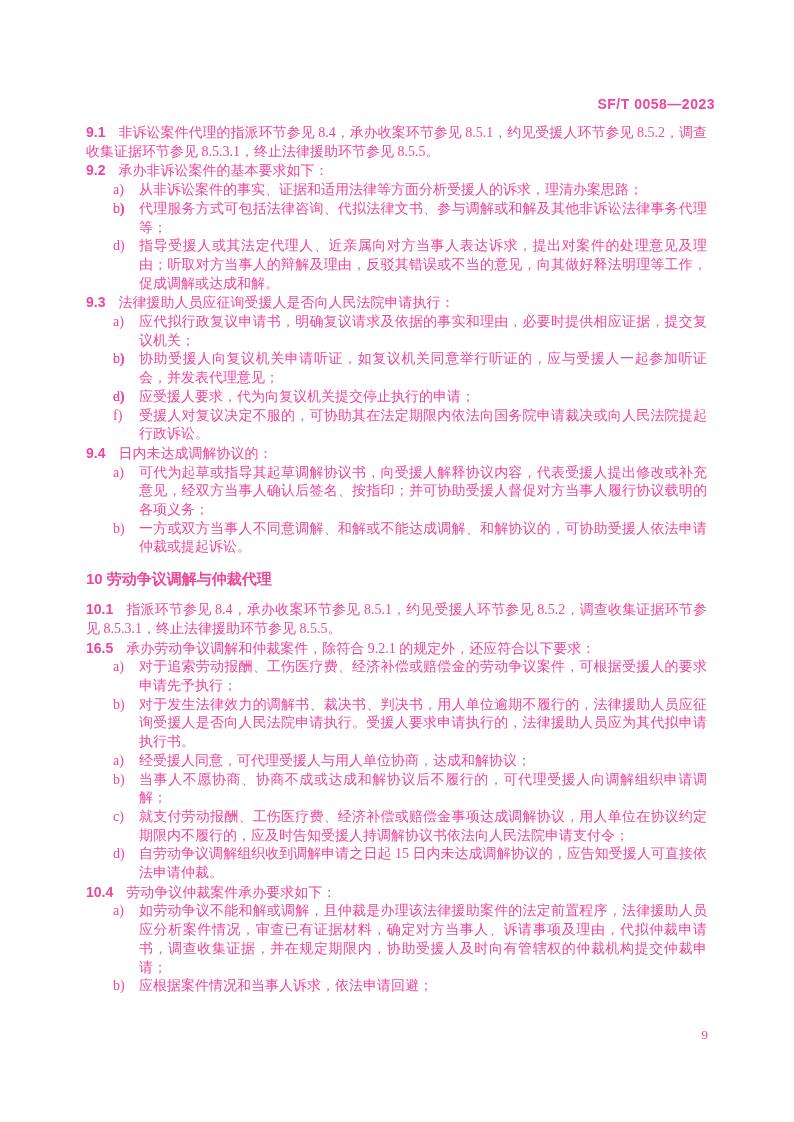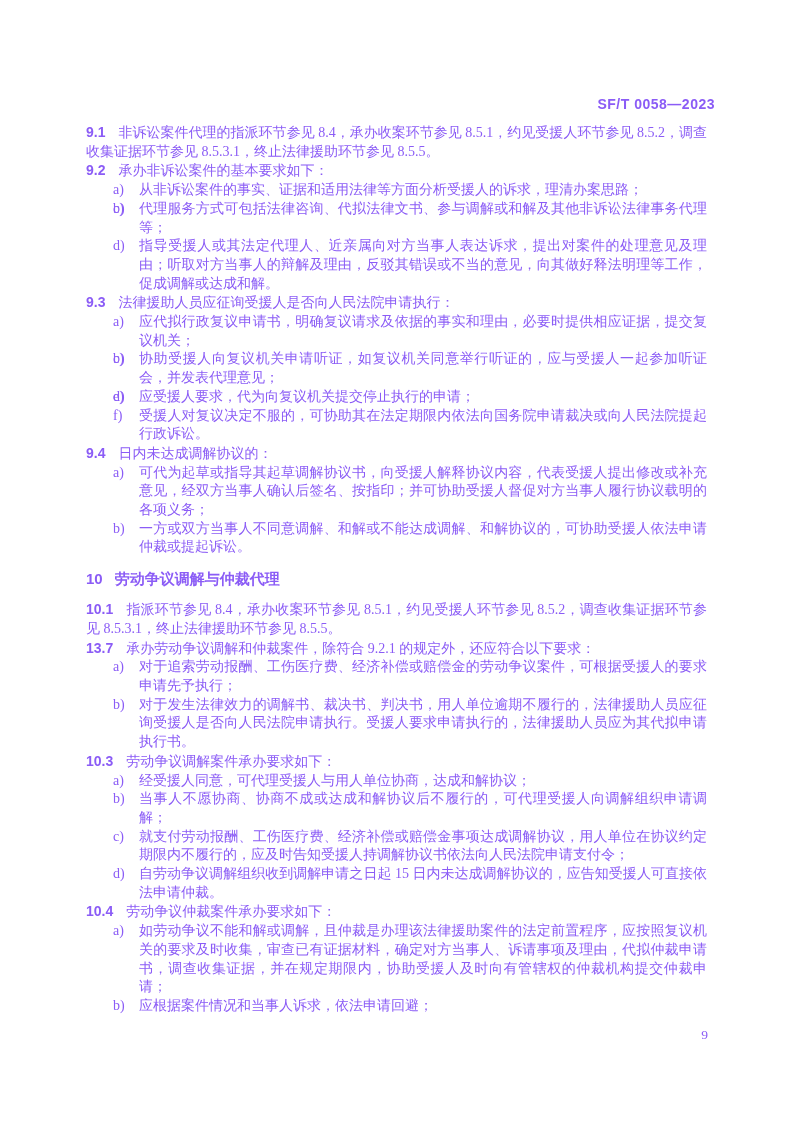--- a/index.html
+++ b/index.html
@@ -1,21 +1,21 @@
 <!DOCTYPE html>
 <html><head>
 <meta charset="utf-8">
 <style>
   html, body { margin: 0; padding: 0; background: #ffffff; }
   .page {
     position: relative;
     width: 794px;
     height: 1122px;
     background: #ffffff;
-    color: #8b5cf6;
+    color: #ec4899;
     font-family: "Liberation Serif", serif;
     overflow: hidden;
   }
   .running-head {
     position: absolute;
     top: 96px;
     left: 95px;
     right: 79px;
     text-align: right;
     font-family: "Liberation Sans", sans-serif;
@@ -51,21 +51,21 @@
   }
   .section-heading {
     margin-top: 12px;
     margin-bottom: 11px;
     font-family: "Liberation Sans", sans-serif;
     font-weight: 700;
     font-size: 15px;
     line-height: 20px;
     text-align: left;
   }
-  .section-heading .h-num { margin-right: 12px; }
+  .section-heading .h-num { margin-right: 4px; }
   .page-footer {
     position: absolute;
     top: 1027px;
     left: 95px;
     right: 86px;
     text-align: right;
     font-size: 13.5px;
     font-family: "Liberation Serif", serif;
   }
 </style>
@@ -89,29 +89,28 @@
       <div class="item"><span class="marker">b)</span></div>
       <div class="item"><span class="marker">c)</span><span>协助受援人向复议机关申请听证，如复议机关同意举行听证的，应与受援人一起参加听证会，并发表代理意见；</span></div>
       <div class="item"><span class="marker">d)</span></div>
       <div class="item"><span class="marker">e)</span><span>应受援人要求，代为向复议机关提交停止执行的申请；</span></div>
       <div class="item"><span class="marker">f)</span><span>受援人对复议决定不服的，可协助其在法定期限内依法向国务院申请裁决或向人民法院提起行政诉讼。</span></div>
       <p class="clause"><span class="clause-num">9.4</span><span>日内未达成调解协议的：</span></p>
       <div class="item"><span class="marker">a)</span><span>可代为起草或指导其起草调解协议书，向受援人解释协议内容，代表受援人提出修改或补充意见，经双方当事人确认后签名、按指印；并可协助受援人督促对方当事人履行协议载明的各项义务；</span></div>
       <div class="item"><span class="marker">b)</span><span>一方或双方当事人不同意调解、和解或不能达成调解、和解协议的，可协助受援人依法申请仲裁或提起诉讼。</span></div>
       <div class="section-heading"><span class="h-num">10</span><span>劳动争议调解与仲裁代理</span></div>
       <p class="clause"><span class="clause-num">10.1</span><span>指派环节参见 8.4，承办收案环节参见 8.5.1，约见受援人环节参见 8.5.2，调查收集证据环节参见 8.5.3.1，终止法律援助环节参见 8.5.5。</span></p>
-      <p class="clause"><span class="clause-num">13.7</span><span>承办劳动争议调解和仲裁案件，除符合 9.2.1 的规定外，还应符合以下要求：</span></p>
+      <p class="clause"><span class="clause-num">16.5</span><span>承办劳动争议调解和仲裁案件，除符合 9.2.1 的规定外，还应符合以下要求：</span></p>
       <div class="item"><span class="marker">a)</span><span>对于追索劳动报酬、工伤医疗费、经济补偿或赔偿金的劳动争议案件，可根据受援人的要求申请先予执行；</span></div>
       <div class="item"><span class="marker">b)</span><span>对于发生法律效力的调解书、裁决书、判决书，用人单位逾期不履行的，法律援助人员应征询受援人是否向人民法院申请执行。受援人要求申请执行的，法律援助人员应为其代拟申请执行书。</span></div>
-      <p class="clause"><span class="clause-num">10.3</span><span>劳动争议调解案件承办要求如下：</span></p>
       <div class="item"><span class="marker">a)</span><span>经受援人同意，可代理受援人与用人单位协商，达成和解协议；</span></div>
       <div class="item"><span class="marker">b)</span><span>当事人不愿协商、协商不成或达成和解协议后不履行的，可代理受援人向调解组织申请调解；</span></div>
       <div class="item"><span class="marker">c)</span><span>就支付劳动报酬、工伤医疗费、经济补偿或赔偿金事项达成调解协议，用人单位在协议约定期限内不履行的，应及时告知受援人持调解协议书依法向人民法院申请支付令；</span></div>
       <div class="item"><span class="marker">d)</span><span>自劳动争议调解组织收到调解申请之日起 15 日内未达成调解协议的，应告知受援人可直接依法申请仲裁。</span></div>
       <p class="clause"><span class="clause-num">10.4</span><span>劳动争议仲裁案件承办要求如下：</span></p>
-      <div class="item"><span class="marker">a)</span><span>如劳动争议不能和解或调解，且仲裁是办理该法律援助案件的法定前置程序，应按照复议机关的要求及时收集，审查已有证据材料，确定对方当事人、诉请事项及理由，代拟仲裁申请书，调查收集证据，并在规定期限内，协助受援人及时向有管辖权的仲裁机构提交仲裁申请；</span></div>
+      <div class="item"><span class="marker">a)</span><span>如劳动争议不能和解或调解，且仲裁是办理该法律援助案件的法定前置程序，法律援助人员应分析案件情况，审查已有证据材料，确定对方当事人、诉请事项及理由，代拟仲裁申请书，调查收集证据，并在规定期限内，协助受援人及时向有管辖权的仲裁机构提交仲裁申请；</span></div>
       <div class="item"><span class="marker">b)</span><span>应根据案件情况和当事人诉求，依法申请回避；</span></div>
     </div>
 
   <div class="page-footer">
     <span>9</span>
   </div>
 </div>
 
 </body></html>

